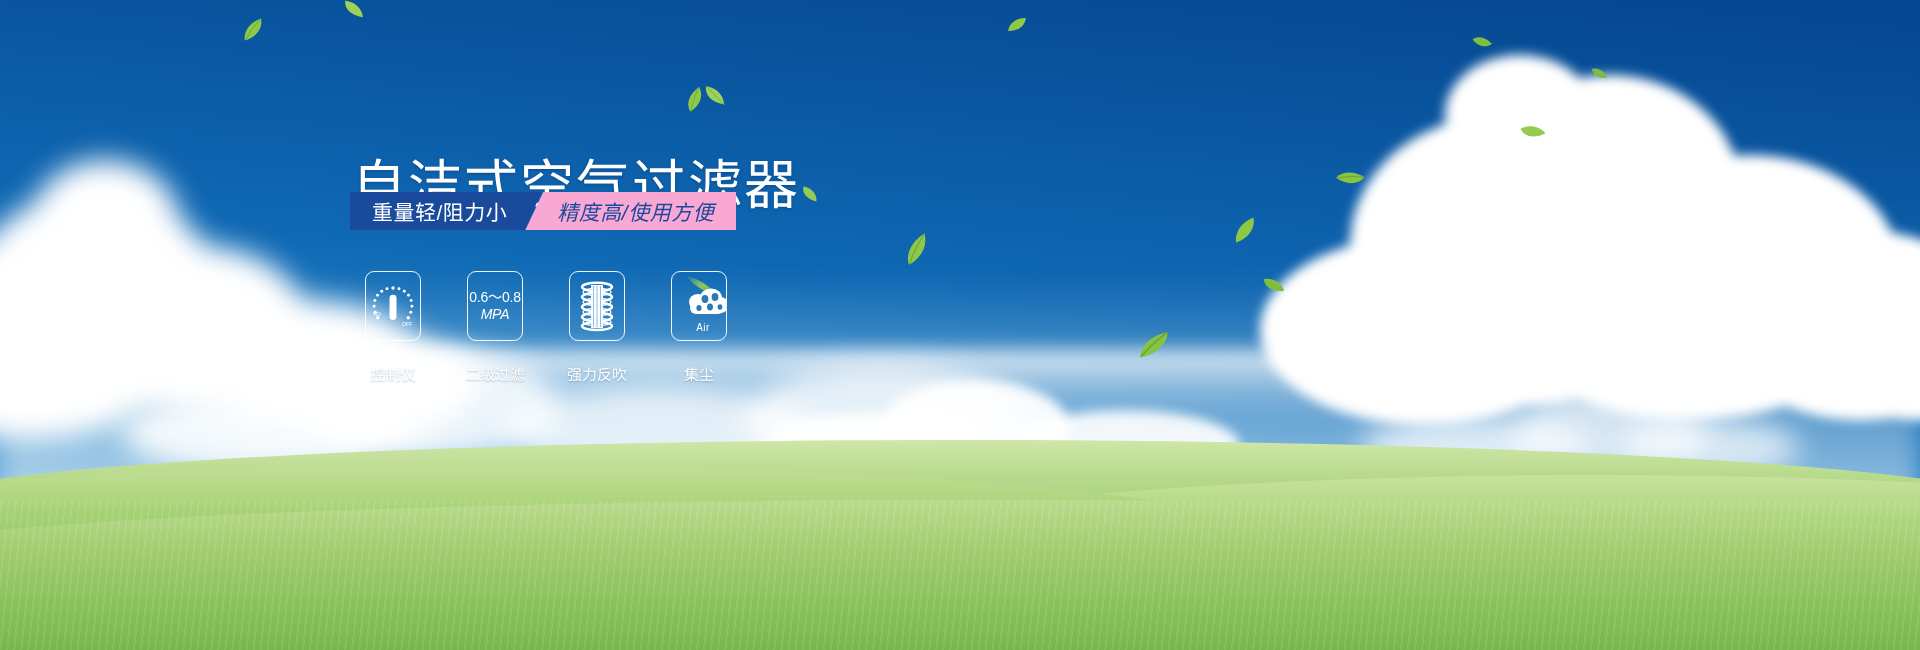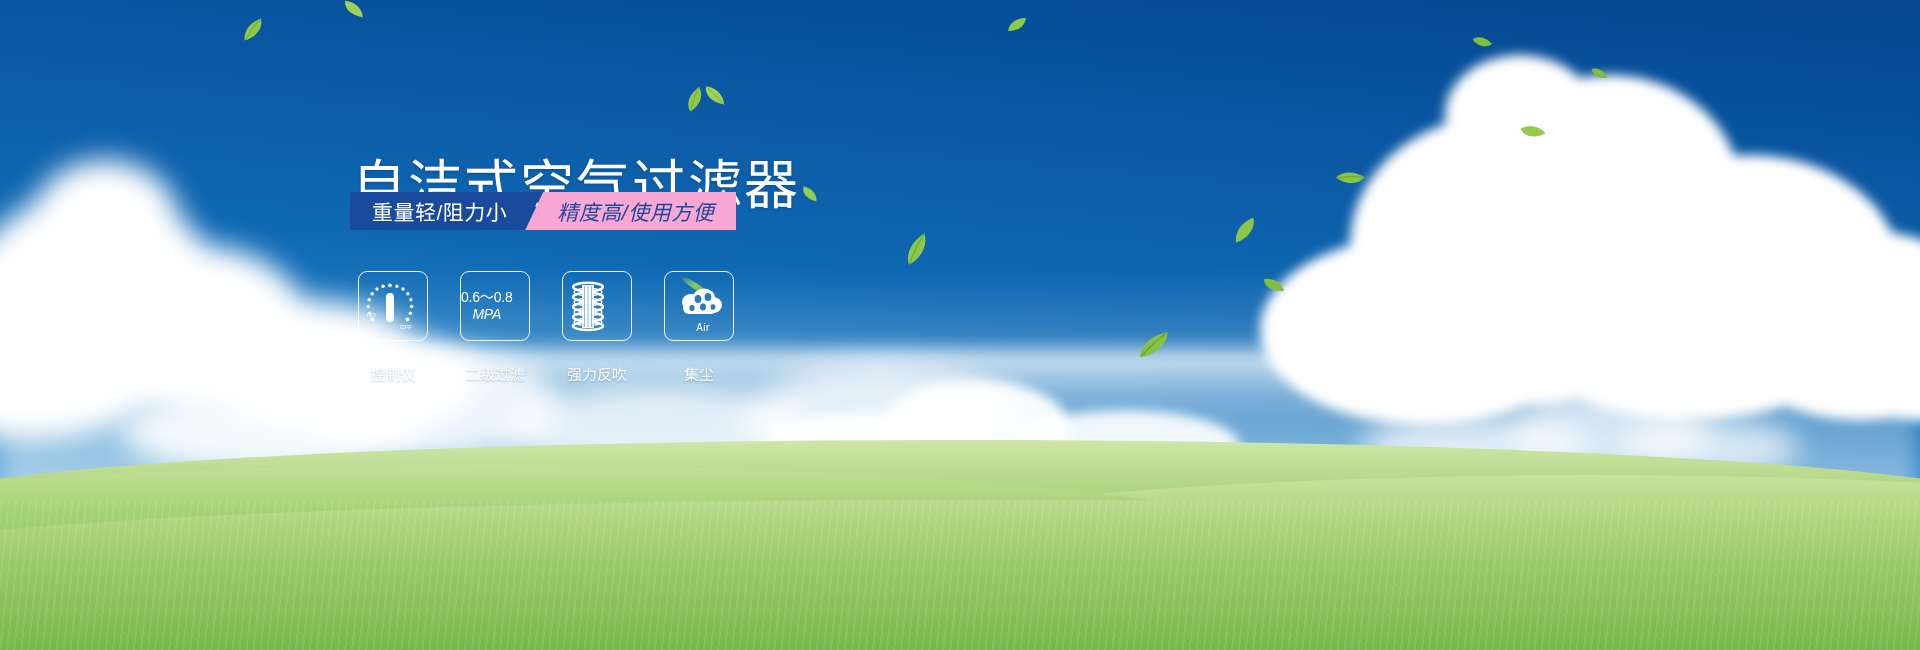--- a/index.html
+++ b/index.html
@@ -133,22 +133,22 @@
     margin-left:-16px;
     clip-path:polygon(18px 0, 100% 0, 100% 100%, 0 100%);
     padding-left:32px;
     font-style:italic;
   }
 
   
   .badges{position:absolute;left:358px;top:271px;display:flex;gap:32px;}
   .badge-col{width:70px;display:flex;flex-direction:column;align-items:center;}
   .badge-box{
-    width:70px;height:70px;border:1px solid rgba(255,255,255,.92);
-    border-radius:9px;display:flex;align-items:center;
+    width:56px;height:70px;border:1px solid rgba(255,255,255,.92);
+    border-radius:9px;display:flex;align-items:center;justify-content:center;
     position:relative;overflow:hidden;
   }
   .badge-text{
     color:#fff;font-size:14px;line-height:17px;text-align:center;
     letter-spacing:-.2px;white-space:nowrap;
   }
   .badge-text small{display:block;font-size:14px;font-style:italic;}
   .badge-cap{
     margin-top:22px;color:#fff;font-size:15px;white-space:nowrap;
     text-shadow:0 1px 2px rgba(0,50,100,.3);

